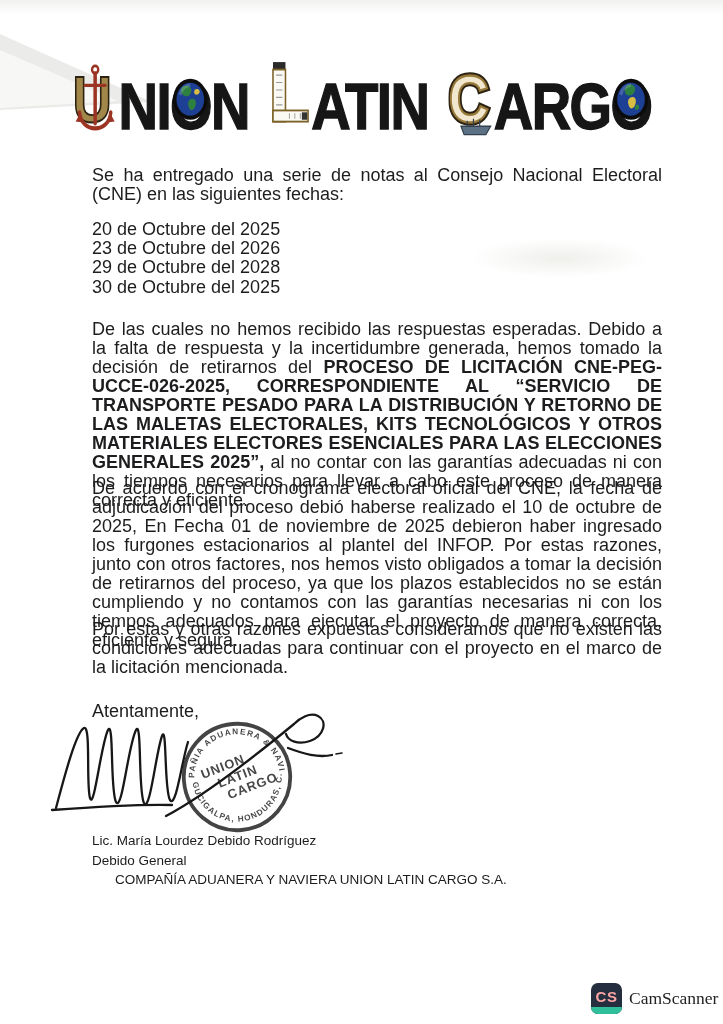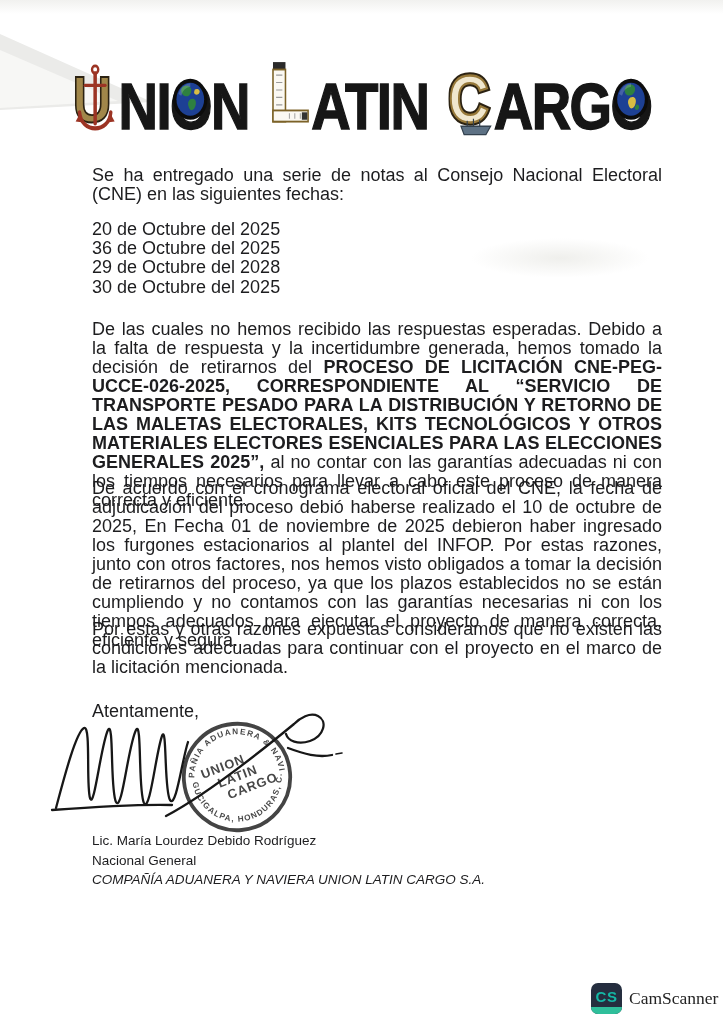--- a/index.html
+++ b/index.html
@@ -34,27 +34,27 @@
   .dates{top:220px;line-height:19.2px;}
   .p2{top:320px;}
   .p3{top:479px;}
   .p4{top:620px;}
   .closing{top:702px;}
   .bold{font-weight:bold;}
   
   .stamp-svg{position:absolute;left:180px;top:720px;transform:rotate(-5deg);opacity:.88;}
   .sig-svg{position:absolute;left:48px;top:708px;}
   .signer{position:absolute;left:92px;top:831px;font-size:13.5px;line-height:19.5px;}
-  .signer .company{font-style:italic;}
+  .signer .company{margin-left:23px;}
   
   .wm{position:absolute;left:591px;top:983px;display:flex;align-items:center;gap:7px;}
   .wm-icon{width:31px;height:31px;border-radius:7px;background:#252e3f;position:relative;
     overflow:hidden;display:flex;align-items:center;justify-content:center;}
   .wm-icon .strip{position:absolute;left:0;right:0;bottom:0;height:7px;background:#2fbf9b;}
-  .wm-cs{color:#14b8a6;font-weight:bold;font-size:15px;letter-spacing:.5px;margin-top:-5px;}
+  .wm-cs{color:#fca5a5;font-weight:bold;font-size:15px;letter-spacing:.5px;margin-top:-5px;}
   .wm-label{font-family:Liberation Serif, serif;font-size:17.5px;color:#242424;}
   .stamp-text{font-family:"Liberation Sans", sans-serif;font-weight:bold;fill:#2e2e2e;}
 </style>
 </head>
 <body>
 
 <div class="page">
 
   <svg class="fold-svg" width="170" height="130">
     <polygon points="0,34 0,110 152,102" fill="#ebebe9"></polygon>
@@ -128,21 +128,21 @@
         </div>
 
       </div>
     </div>
   </div>
 
   <div class="tx just p1">Se ha entregado una serie de notas al Consejo Nacional Electoral (CNE) en las siguientes fechas:</div>
 
   <div class="tx dates">
     <div>20 de Octubre del 2025</div>
-    <div>36 de Octubre del 2025</div>
+    <div>23 de Octubre del 2026</div>
     <div>29 de Octubre del 2028</div>
     <div>30 de Octubre del 2025</div>
   </div>
 
   <div class="tx just p2"><span>De las cuales no hemos recibido las respuestas esperadas. Debido a la falta de respuesta y la incertidumbre generada, hemos tomado la decisión de retirarnos del </span><span class="bold">PROCESO DE LICITACIÓN CNE-PEG-UCCE-026-2025, CORRESPONDIENTE AL “SERVICIO DE TRANSPORTE PESADO PARA LA DISTRIBUCIÓN Y RETORNO DE LAS MALETAS ELECTORALES, KITS TECNOLÓGICOS Y OTROS MATERIALES ELECTORES ESENCIALES PARA LAS ELECCIONES GENERALES 2025”,</span><span> al no contar con las garantías adecuadas ni con los tiempos necesarios para llevar a cabo este proceso de manera correcta y eficiente.</span></div>
 
   <div class="tx just p3">De acuerdo con el cronograma electoral oficial del CNE, la fecha de adjudicación del proceso debió haberse realizado el 10 de octubre de 2025, En Fecha 01 de noviembre de 2025 debieron haber ingresado los furgones estacionarios al plantel del INFOP. Por estas razones, junto con otros factores, nos hemos visto obligados a tomar la decisión de retirarnos del proceso, ya que los plazos establecidos no se están cumpliendo y no contamos con las garantías necesarias ni con los tiempos adecuados para ejecutar el proyecto de manera correcta, eficiente y segura.</div>
 
   <div class="tx just p4">Por estas y otras razones expuestas consideramos que no existen las condiciones adecuadas para continuar con el proyecto en el marco de la licitación mencionada.</div>
 
@@ -172,21 +172,21 @@
       <path d="M8,100 C16,70 28,24 36,20 C43,17 38,76 42,90 C46,103 53,36 60,22 C66,11 62,82 68,94 C74,105 80,38 88,22 C94,11 90,84 96,95 C102,105 108,44 114,28 C119,15 116,82 122,92 C128,101 134,52 140,34"></path>
       <path d="M4,102 C44,99 86,96 124,97"></path>
       <path d="M118,108 C156,88 212,44 246,16 C252,10 262,4 270,8 C280,13 276,28 262,33 C250,37 240,33 238,26"></path>
       <path d="M240,40 C256,46 270,50 284,47"></path>
       <path d="M288,46 l6,-1" stroke-width="1.6"></path>
     </g>
   </svg>
 
   <div class="signer">
     <div>Lic. María Lourdez Debido Rodríguez</div>
-    <div>Nacional General</div>
+    <div>Debido General</div>
     <div class="company">COMPAÑÍA ADUANERA Y NAVIERA UNION LATIN CARGO S.A.</div>
   </div>
 
   <div class="wm">
     <div class="wm-icon">
       <span class="wm-cs">CS</span>
       <span class="strip"></span>
     </div>
     <span class="wm-label">CamScanner</span>
   </div>

